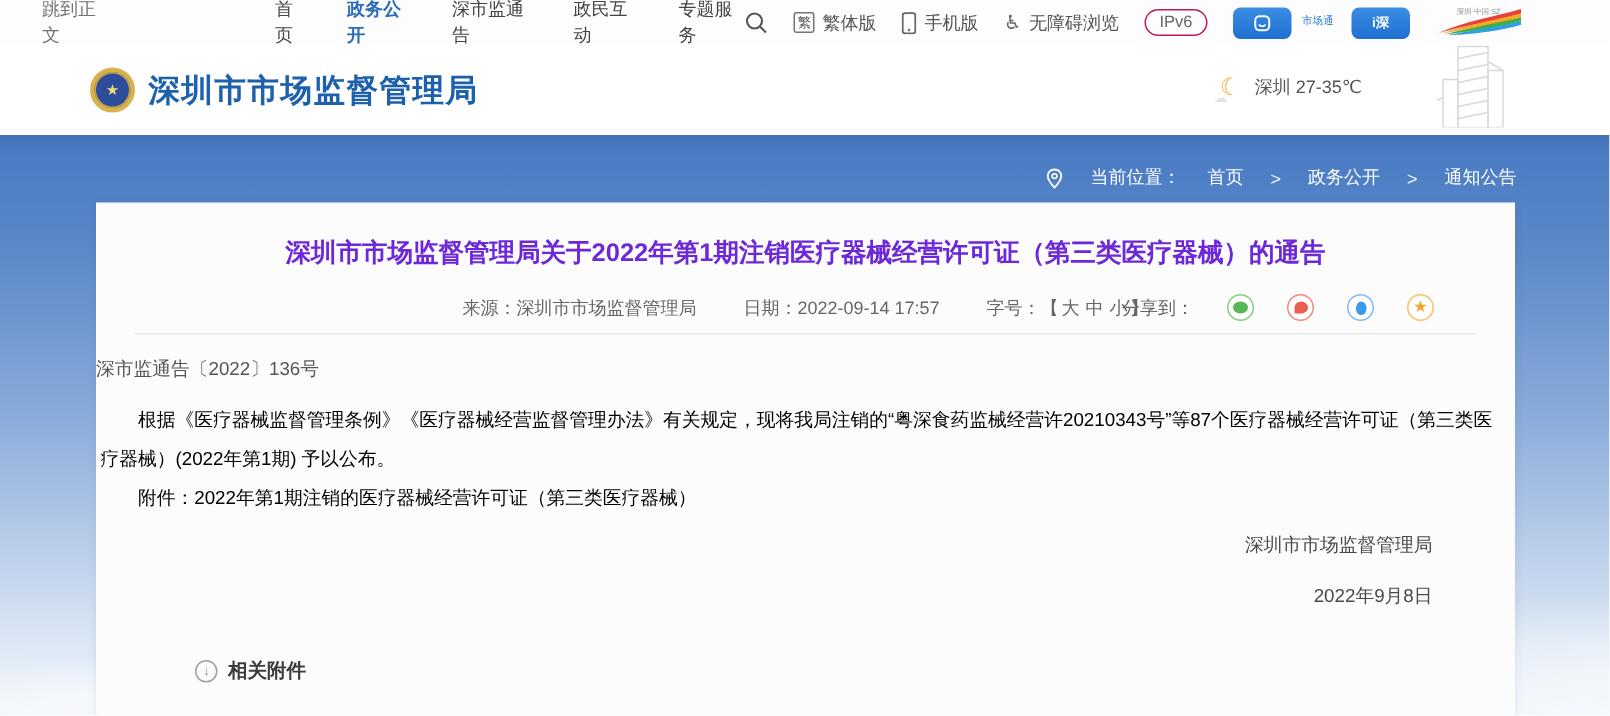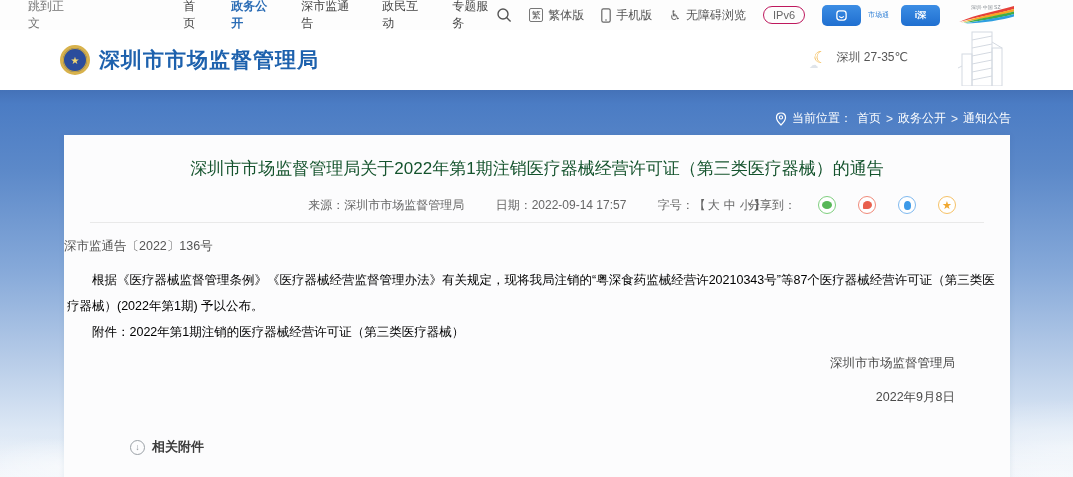--- a/index.html
+++ b/index.html
@@ -46,29 +46,29 @@
   .hero { position:relative; height:387px; overflow:hidden;
     background:linear-gradient(180deg,#4472b8 0px,#4b7cc4 14px,#5c89c9 80px,#86a9d9 180px,
       #b7cce8 270px,#dde8f5 340px,#e9f0f8 387px); }
   .hero::before { content:""; position:absolute; left:0; right:0; bottom:0; height:130px;
     background:
       radial-gradient(120px 42px at 6% 92%, rgba(255,255,255,.55), rgba(255,255,255,0) 70%),
       radial-gradient(220px 60px at 0% 100%, rgba(255,255,255,.5), rgba(255,255,255,0) 70%),
       radial-gradient(260px 70px at 100% 78%, rgba(255,255,255,.45), rgba(255,255,255,0) 70%),
       radial-gradient(200px 55px at 98% 100%, rgba(255,255,255,.5), rgba(255,255,255,0) 70%); }
   .breadcrumb { position:absolute; top:20px; right:62px; color:#fff; font-size:12px;
-    display:flex; align-items:center; gap:5px; z-index:2; }
+    display:flex; align-items:center; gap:18px; z-index:2; }
   .breadcrumb .crumb { color:#fff; cursor:pointer; }
   .crumb-sep { opacity:.9; }
 
   
   .card { position:absolute; left:64px; width:946px; top:45px; bottom:-30px;
     background:#fcfcfd; z-index:3; box-shadow:0 0 6px rgba(30,60,110,.08); }
-  .article-title { margin:22px 40px 0; text-align:center; color:#14532d;
-    font-size:17px; font-weight:normal; line-height:24px; }
+  .article-title { margin:22px 40px 0; text-align:center; color:#6d28d9;
+    font-size:17px; font-weight:bold; line-height:24px; }
   .meta-row { position:relative; margin:13px 40px 0; height:22px; line-height:22px;
     text-align:center; font-size:12px; color:#666; }
   .meta-item { margin:0 14px; }
   .fs-opt { cursor:pointer; margin:0 2px; }
   .share-box { position:absolute; right:14px; top:0; display:flex; align-items:center; gap:22px; }
   .share-icon { width:18px; height:18px; border-radius:50%; display:inline-flex;
     align-items:center; justify-content:center; cursor:pointer; background:#fff; }
   .si-wechat { border:1px solid #7fcf7f; } .si-wechat i { width:10px; height:8px; border-radius:50%; background:#57b757; }
   .si-weibo  { border:1px solid #f08a7a; } .si-weibo i { width:9px; height:8px; border-radius:50% 50% 50% 10%; background:#e9604e; }
   .si-qq     { border:1px solid #7fb9ef; } .si-qq i { width:7px; height:9px; border-radius:50% 50% 45% 45%; background:#3d9ae8; }

